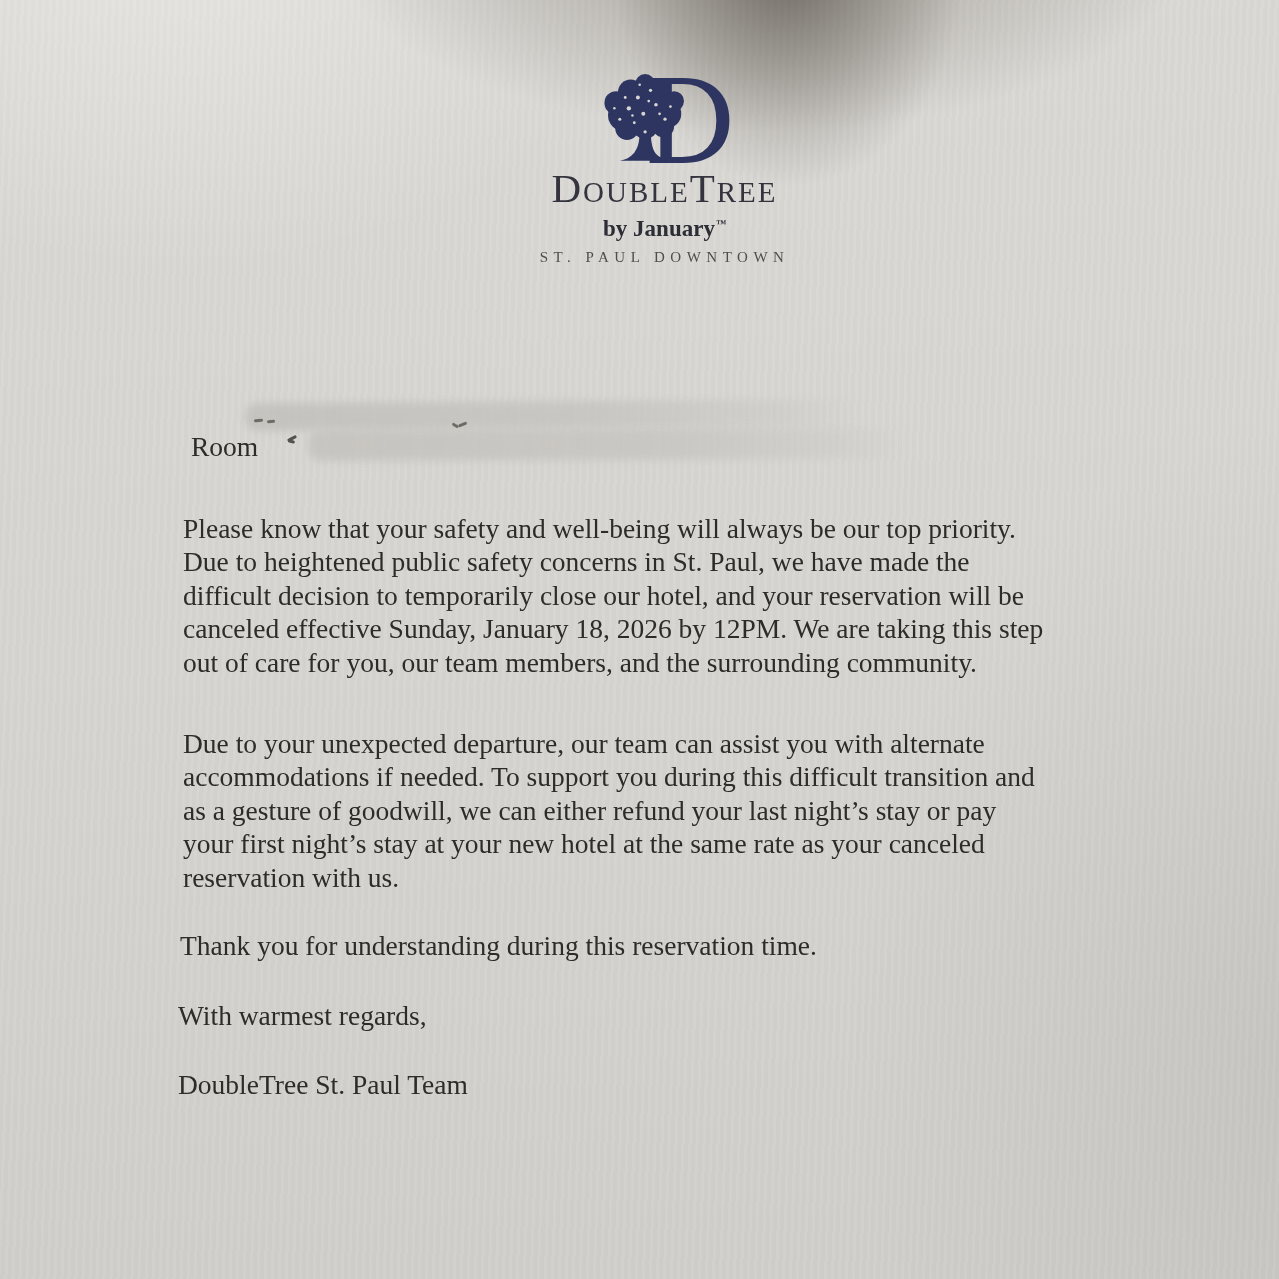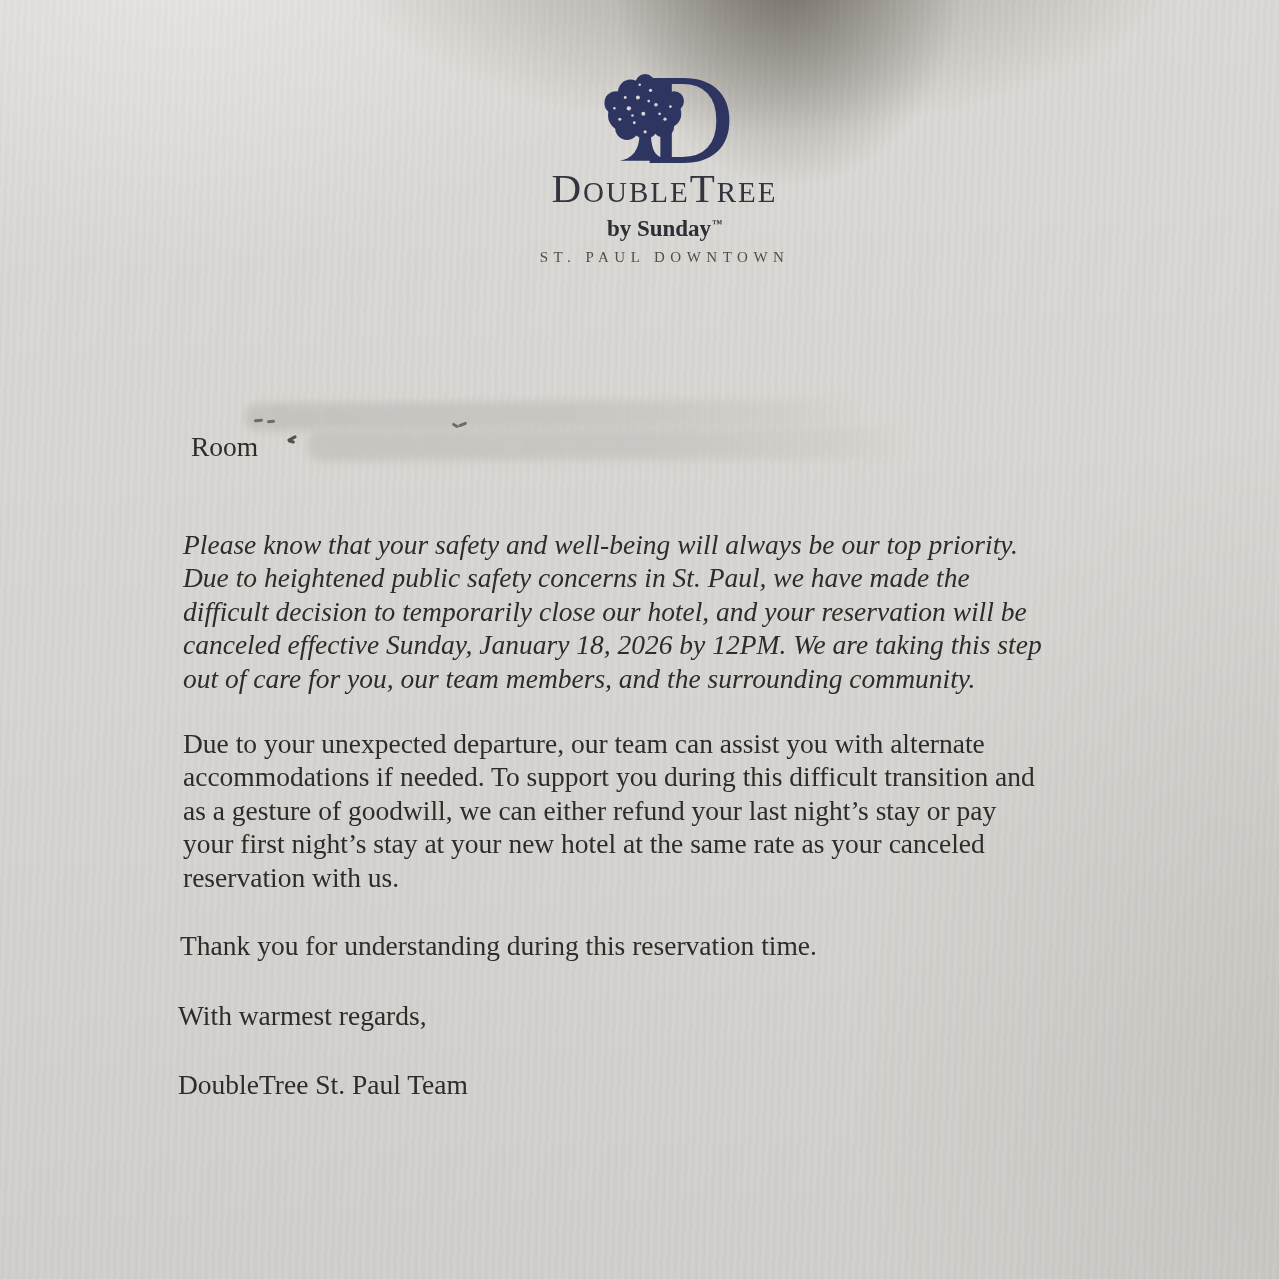--- a/index.html
+++ b/index.html
@@ -44,21 +44,21 @@
     color:#514e49;
   }
   
   .letter{
     position:absolute;left:183px;top:0;width:1075px;
     font-size:27.5px;line-height:33.6px;color:#2e2c29;
   }
   .letter .block{position:absolute;left:0;white-space:pre-line;width:1075px;}
   .salutation{top:396px;margin-left:8px;}
   .salutation .line{height:34px;}
-  .para1{top:500px;font-style:italic;}
+  .para1{top:484px;}
   .para2{top:699px;}
   .thanks{top:901px;margin-left:-3px;}
   .closing{top:971px;margin-left:-5px;}
   .signature{top:1040px;margin-left:-5px;}
   
   .smudge{position:absolute;border-radius:14px;filter:blur(4px);}
   .name-smudge{
     left:245px;top:401px;width:622px;height:28px;
     background:linear-gradient(90deg, rgba(196,194,190,.95) 0%, rgba(199,197,193,.9) 55%, rgba(203,201,197,.55) 85%, rgba(203,201,197,0) 100%);
     transform:rotate(-.4deg);
@@ -114,21 +114,21 @@
           <circle cx="36" cy="26" r="1.6"></circle>
         <circle cx="74" cy="44" r="1.5"></circle>
           <circle cx="52" cy="12" r="1.4"></circle>
         <circle cx="86" cy="36" r="1.5"></circle>
           <circle cx="24" cy="38" r="1.4"></circle>
         <circle cx="58" cy="64" r="1.8"></circle>
           <circle cx="44" cy="46" r="1.4"></circle>
       </g>
     </svg>
     <div class="wordmark">DoubleTree</div>
-    <div class="byline"><span>by Sunday</span><span class="tm">™</span></div>
+    <div class="byline"><span>by January</span><span class="tm">™</span></div>
     <div class="location">ST. PAUL DOWNTOWN</div>
   </header>
 
   <main class="letter">
     <div class="block salutation">
       <div class="line"><span>Room</span></div>
     </div>
 
     <p class="block para1">Please know that your safety and well-being will always be our top priority.
 Due to heightened public safety concerns in St. Paul, we have made the

